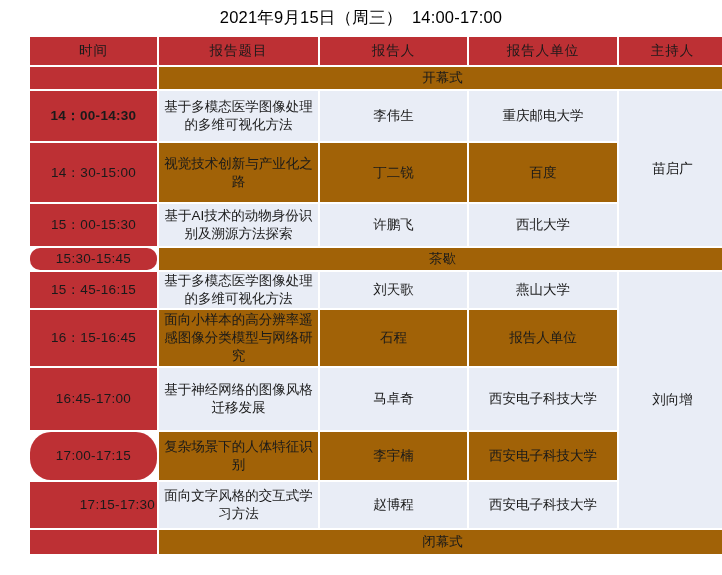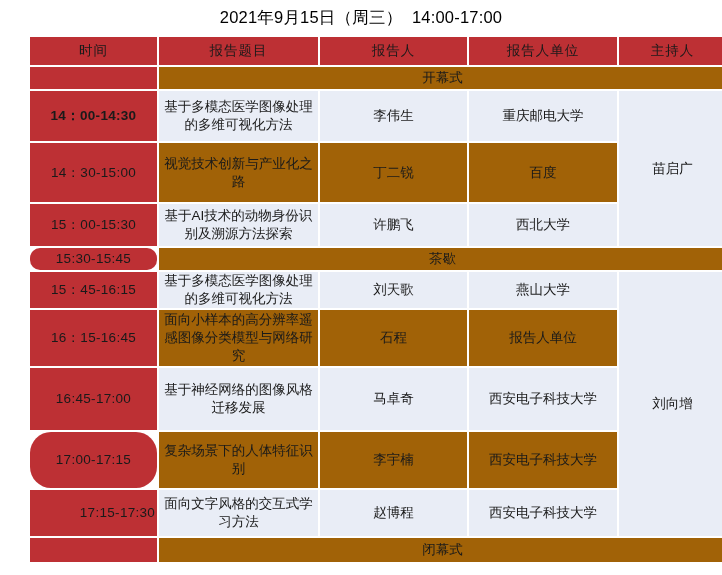--- a/index.html
+++ b/index.html
@@ -160,21 +160,21 @@
         </tr>
 
         <tr>
           <td class="timecell" style="height:62px;">16:45-17:00</td>
           <td class="shade-a pad">基于神经网络的图像风格迁移发展</td>
           <td class="shade-a pad">马卓奇</td>
           <td class="shade-a pad">西安电子科技大学</td>
         </tr>
 
         <tr>
-          <td class="timecell" style="height:56px;border-radius:21px;">17:00-17:15</td>
+          <td class="timecell" style="height:48px;border-radius:21px;">17:00-17:15</td>
           <td class="shade-b pad">复杂场景下的人体特征识别</td>
           <td class="shade-b pad">李宇楠</td>
           <td class="shade-b pad">西安电子科技大学</td>
         </tr>
 
         <tr>
           <td class="timecell" style="height:46px;padding-left:48px;">17:15-17:30</td>
           <td class="shade-a pad">面向文字风格的交互式学习方法</td>
           <td class="shade-a pad">赵博程</td>
           <td class="shade-a pad">西安电子科技大学</td>

